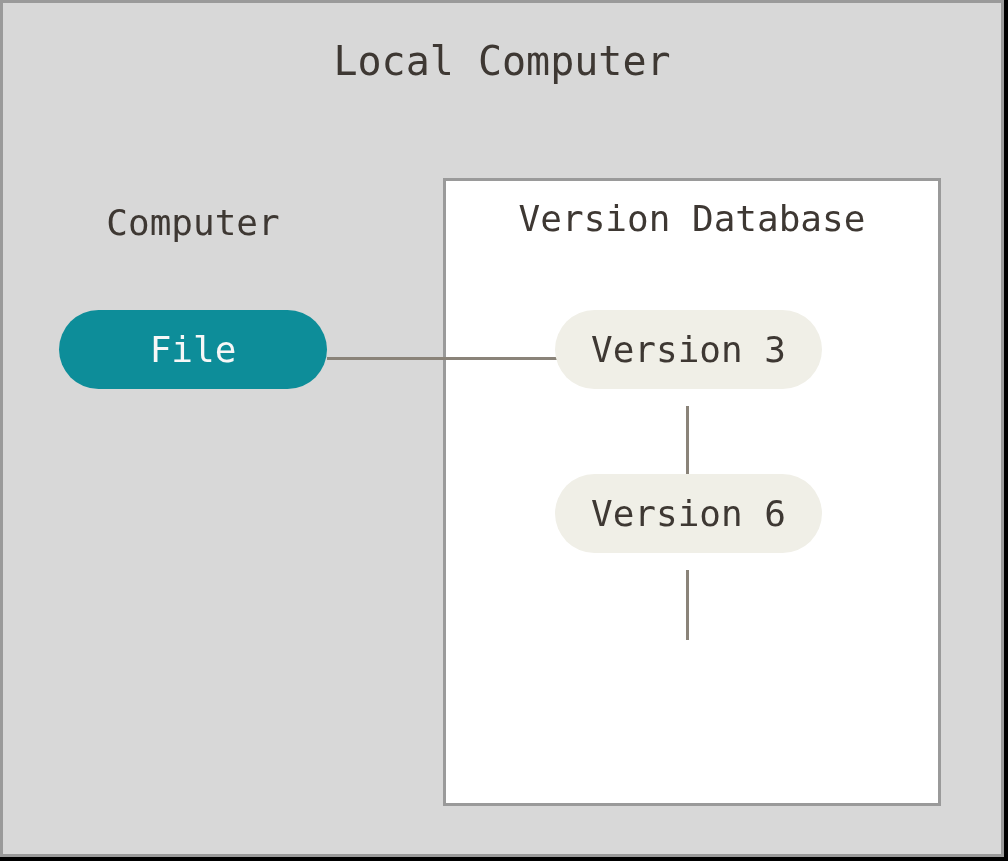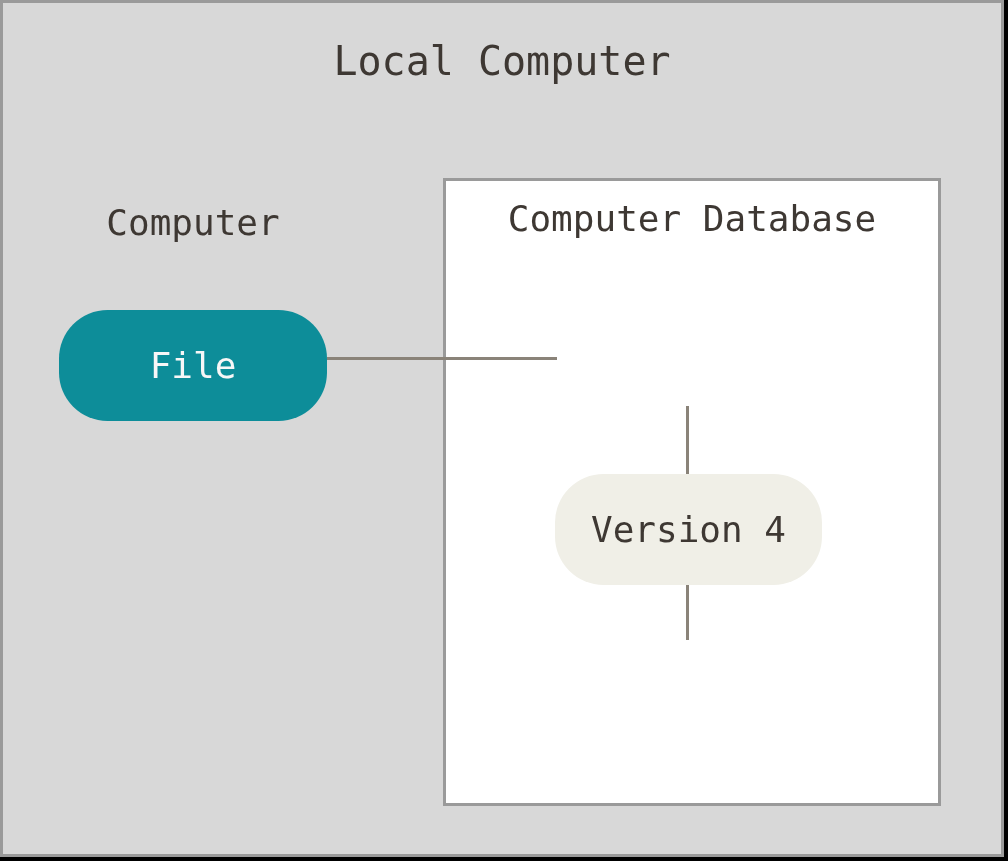--- a/index.html
+++ b/index.html
@@ -63,21 +63,21 @@
   .connector {
     position: absolute;
     background: var(--connector);
     z-index: 2;
   }
   .connector.h-file-v3 { left: 324px; top: 354px; width: 230px; height: 3px; }
   .connector.v-v3-v2   { left: 683px; top: 403px; width: 3px; height: 70px; }
   .connector.v-v2-v1   { left: 683px; top: 567px; width: 3px; height: 70px; }
   .pill {
     position: absolute;
-    height: 111px;
+    height: 79px;
     border-radius: 48.5px;
     display: flex;
     align-items: center;
     justify-content: center;
     font-size: 36px;
     z-index: 3;
     text-align: center;
   }
   .pill.file {
     left: 56px; top: 307px; width: 268px;
@@ -96,26 +96,27 @@
 </head>
 <body>
 
 <div class="window">
 
   <div class="diagram-title">Local Computer</div>
 
   <div class="checkout-label">Computer</div>
 
   <div class="version-db-box">
-    <div class="version-db-title">Computer Database</div>
+    <div class="version-db-title">Version Database</div>
   </div>
 
   <div class="connector h-file-v3"></div>
   <div class="connector v-v3-v2"></div>
   <div class="connector v-v2-v1"></div>
 
   <div class="pill file">File</div>
 
+  <div class="pill version v3">Version 3</div>
 
-  <div class="pill version v2">Version 4</div>
+  <div class="pill version v2">Version 6</div>
 
 
 </div>
 
 </body></html>

